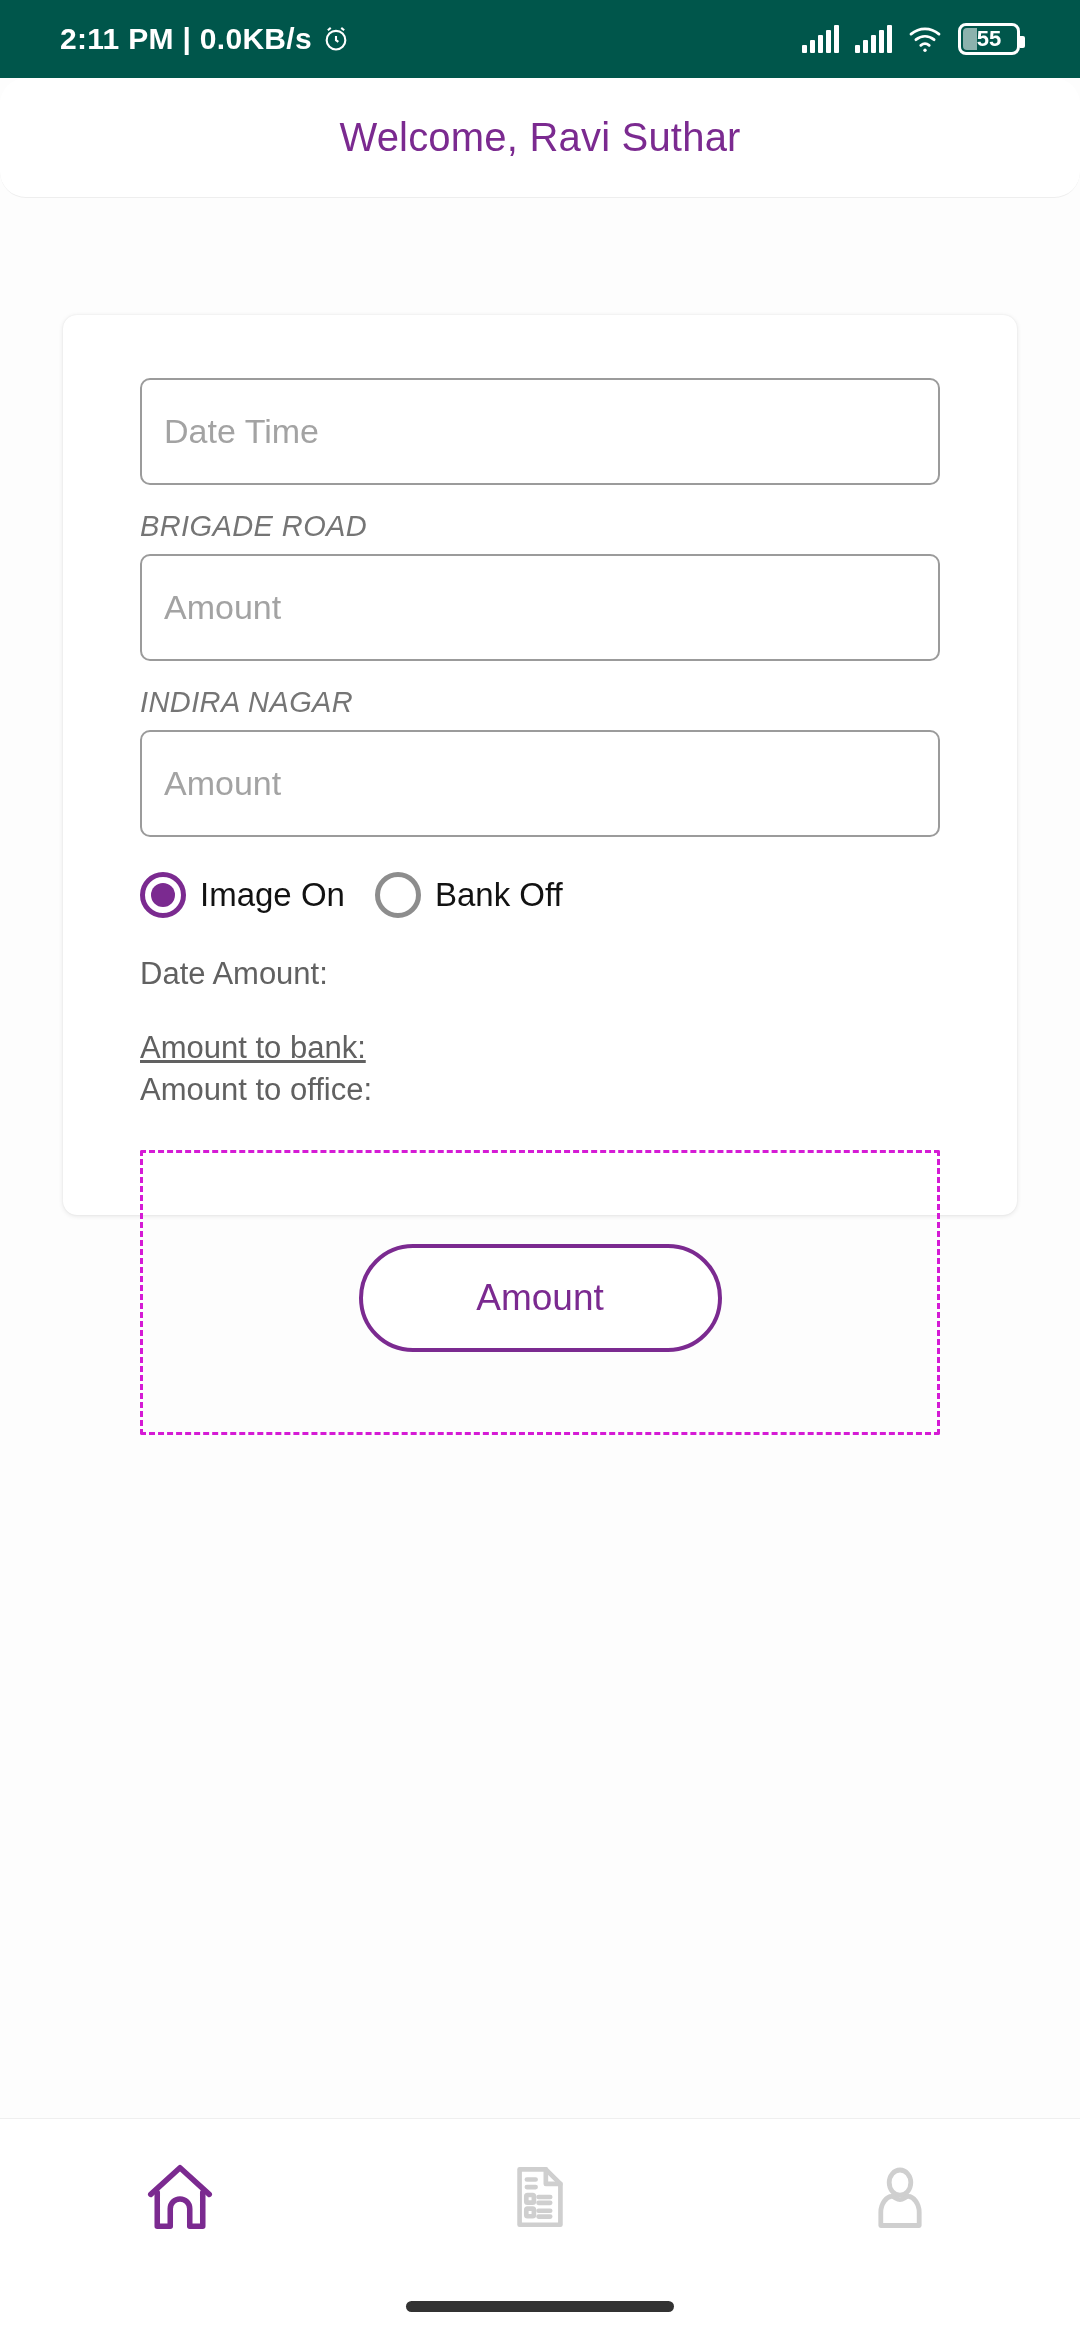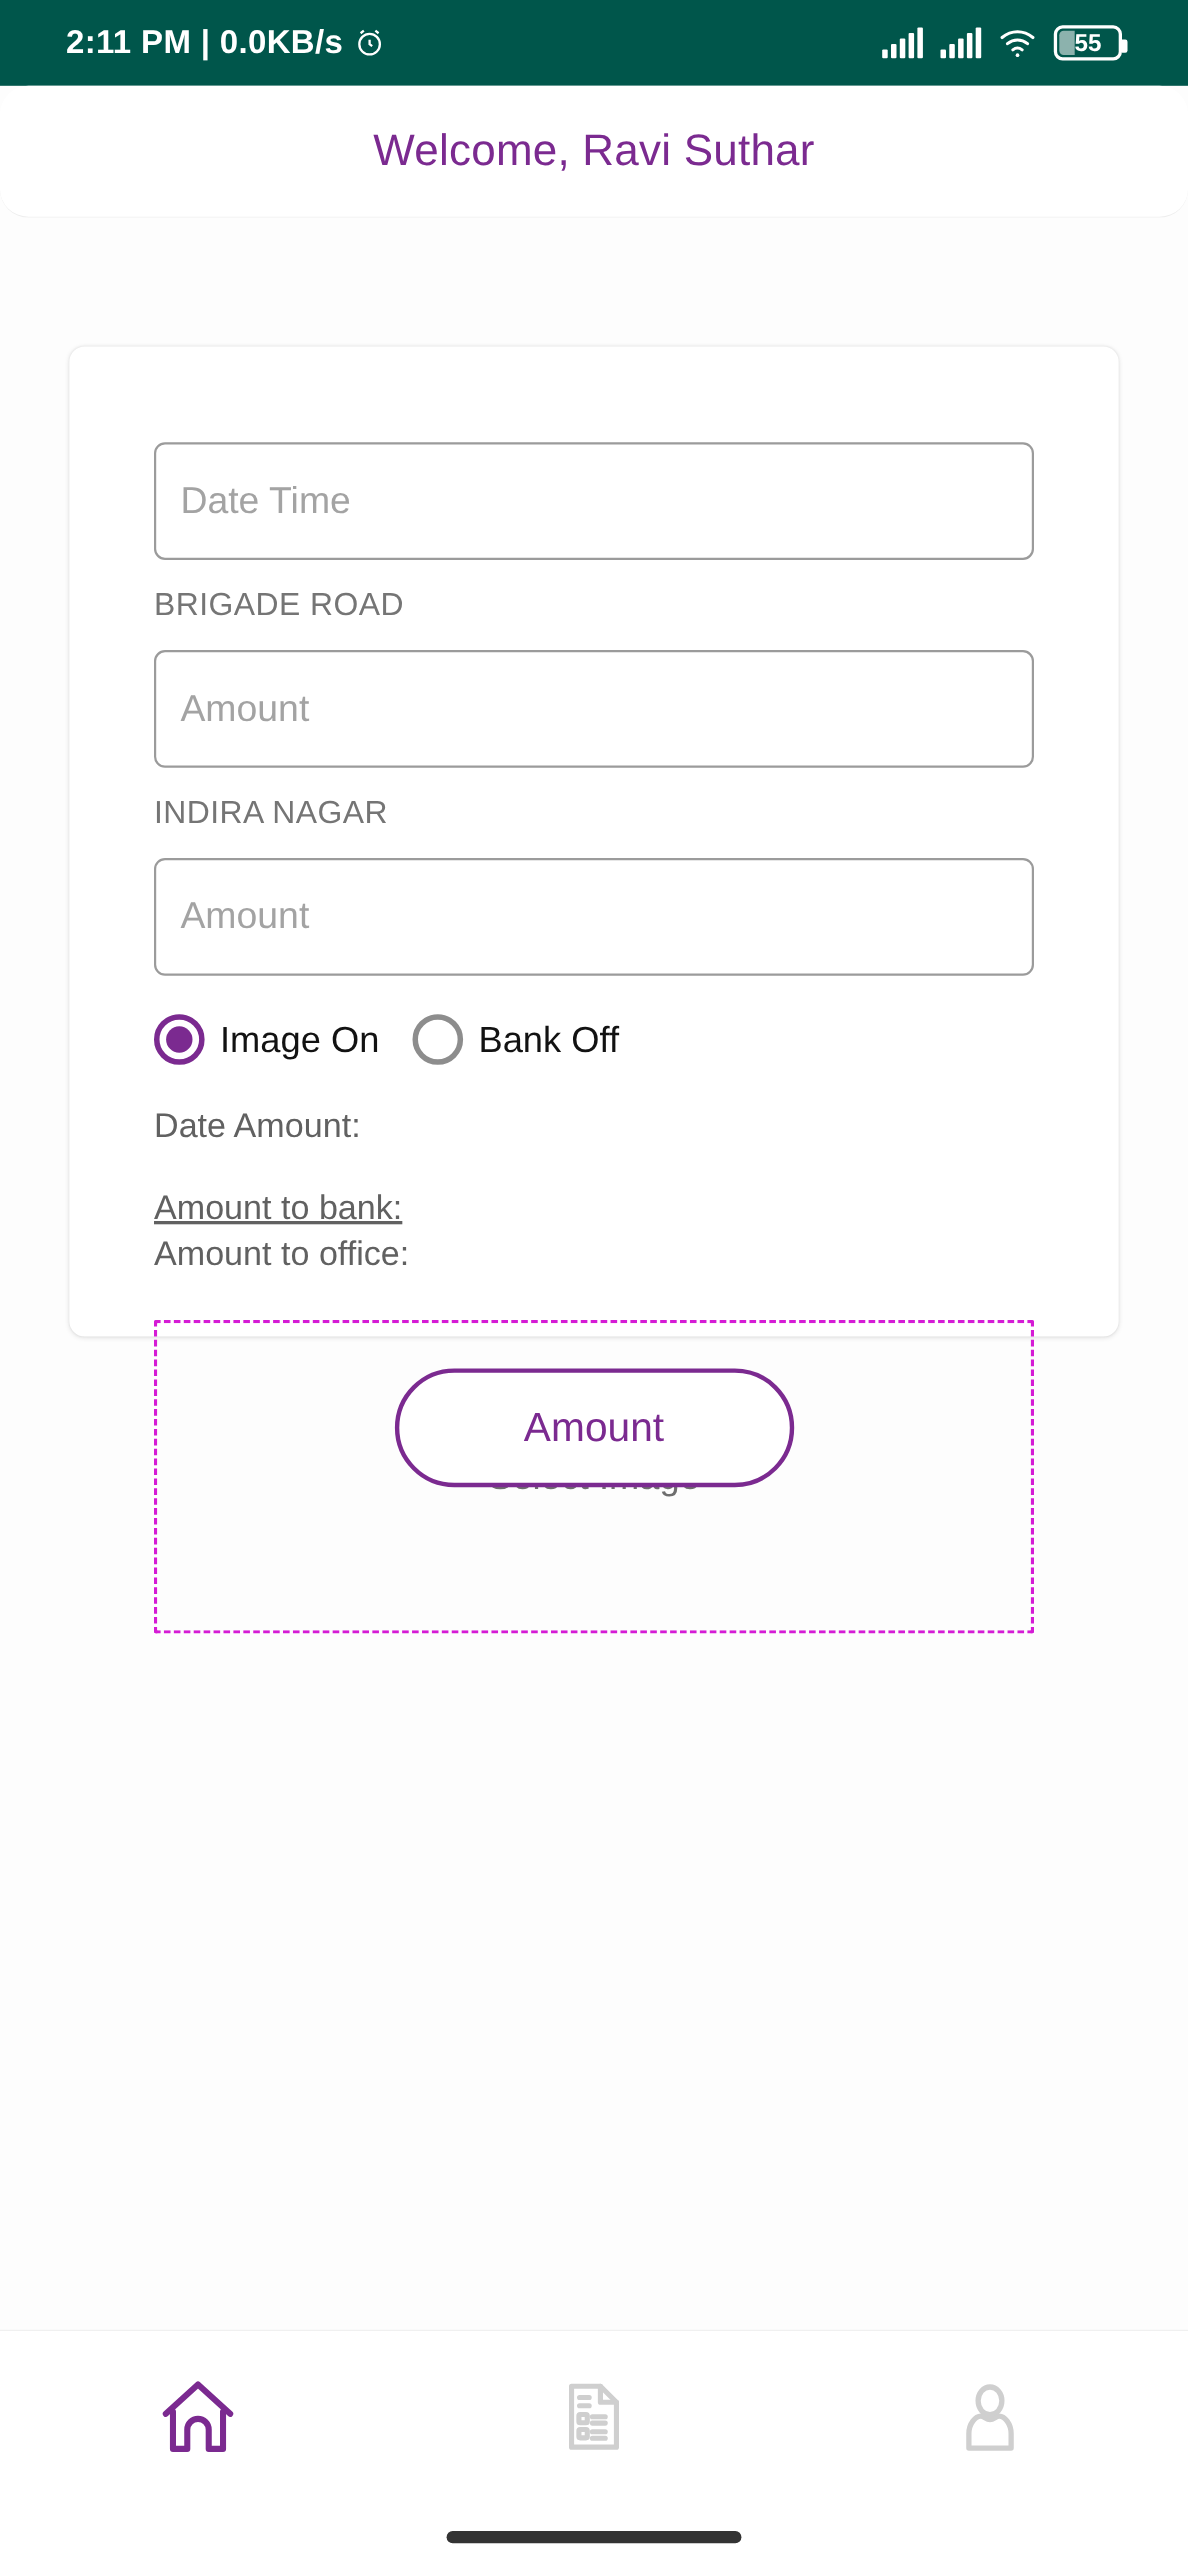--- a/index.html
+++ b/index.html
@@ -66,27 +66,27 @@
   }
   .card-inner{ padding:0 77px; padding-top:63px; }
 
   .field{
     width:100%; height:107px;
     border:2px solid #9b9b9b; border-radius:10px;
     background:#ffffff;
     display:flex; align-items:center; padding:0 22px;
     font-size:34px; color:#9e9e9e;
     font-family:"Liberation Sans", sans-serif;
-    margin-top:24px;
   }
   .field-ph{ color:#a3a3a3; font-size:34px; }
 
   .sublabel{
     font-size:29px; color:#757575; margin-top:25px; margin-bottom:11px;
     letter-spacing:.4px;
+    font-style:italic;
   }
 
   
   .radio-row{ display:flex; align-items:center; margin-top:35px; gap:0; }
   .radio{
     width:46px; height:46px; border-radius:50%;
     border:5px solid #7B2A90; background:#ffffff;
     display:flex; align-items:center; justify-content:center;
     flex:0 0 auto;
   }

